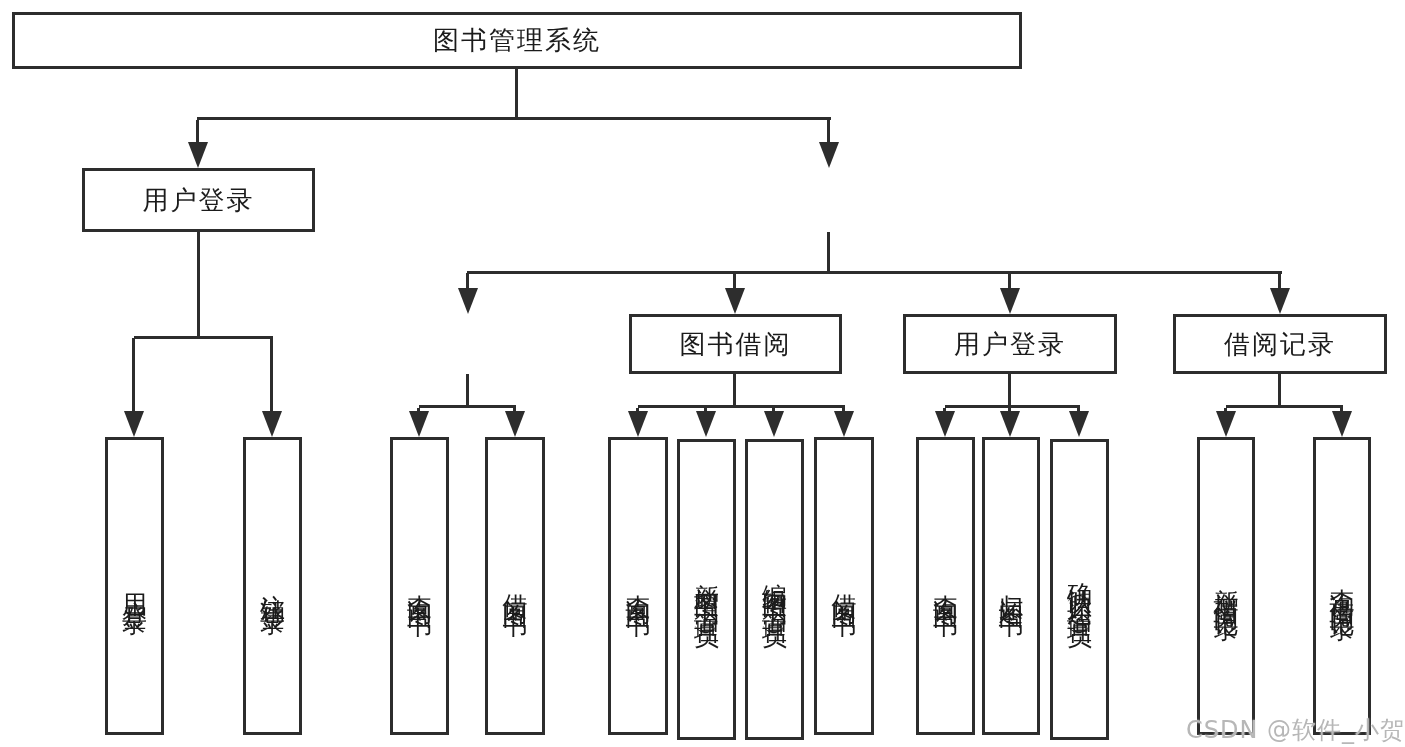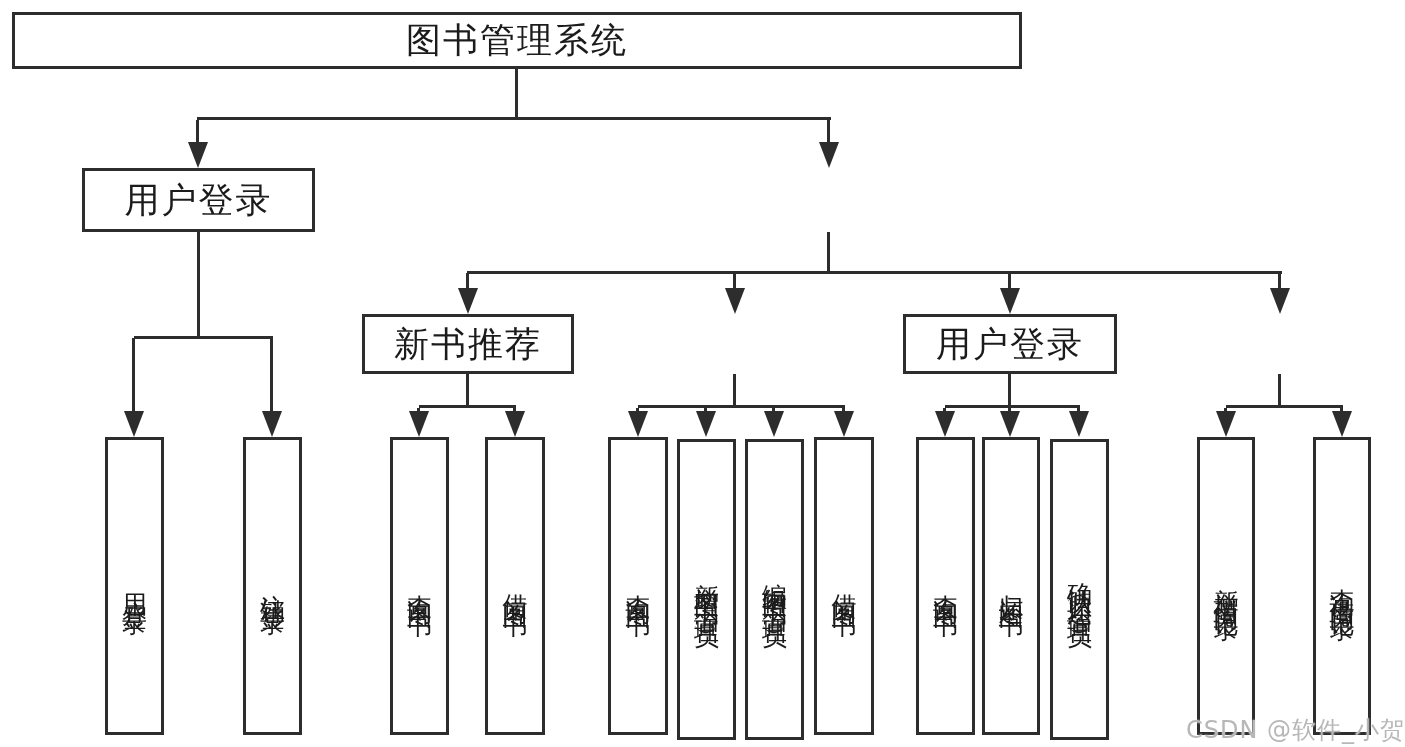--- a/index.html
+++ b/index.html
@@ -4,21 +4,21 @@
 <style>
   html,body{margin:0;padding:0;background:#ffffff;}
   .stage{
     position:relative;width:1405px;height:747px;background:#ffffff;
     font-family:"DejaVu Sans",sans-serif;color:#1b1b1b;overflow:hidden;
   }
   
   .hbox{
     position:absolute;box-sizing:border-box;border:3px solid #2d2d2d;background:#ffffff;
     display:flex;align-items:center;justify-content:center;
-    font-size:35px;letter-spacing:2px;white-space:nowrap;
+    font-size:26px;letter-spacing:2px;white-space:nowrap;
   }
   .vbox{
     position:absolute;box-sizing:border-box;border:3px solid #2d2d2d;background:#ffffff;
     display:flex;align-items:center;justify-content:center;
     writing-mode:vertical-rl;text-orientation:mixed;
     font-size:25px;letter-spacing:6px;line-height:1;
   }
   
   .vl{position:absolute;width:3px;margin-left:-2px;background:#2d2d2d;}
   .hl{position:absolute;height:3px;margin-top:-2px;background:#2d2d2d;}
@@ -53,22 +53,23 @@
   <div class="arr" style="left:134px;top:338px;height:73px"></div>
   <div class="arr" style="left:272px;top:338px;height:73px"></div>
 
   <div class="vl" style="left:829px;top:232px;height:41px"></div>
   <div class="hl" style="left:467px;top:273px;width:815px"></div>
   <div class="arr" style="left:468px;top:273px;height:15px"></div>
   <div class="arr" style="left:735px;top:273px;height:15px"></div>
   <div class="arr" style="left:1010px;top:273px;height:15px"></div>
   <div class="arr" style="left:1280px;top:273px;height:15px"></div>
 
-  <div class="hbox" style="left:362px;top:314px;width:212px;height:60px">新书推荐</div>
+  <div class="hbox" style="left:629px;top:314px;width:213px;height:60px">图书借阅</div>
   <div class="hbox" style="left:903px;top:314px;width:214px;height:60px">用户登录</div>
+  <div class="hbox" style="left:1173px;top:314px;width:214px;height:60px">借阅记录</div>
 
   <div class="vl" style="left:468px;top:374px;height:33px"></div>
   <div class="hl" style="left:419px;top:407px;width:97px"></div>
   <div class="arr" style="left:419px;top:408px;height:3px"></div>
   <div class="arr" style="left:515px;top:408px;height:3px"></div>
 
   <div class="vl" style="left:735px;top:374px;height:33px"></div>
   <div class="hl" style="left:638px;top:407px;width:207px"></div>
   <div class="arr" style="left:638px;top:408px;height:3px"></div>
   <div class="arr" style="left:706px;top:408px;height:3px"></div>

